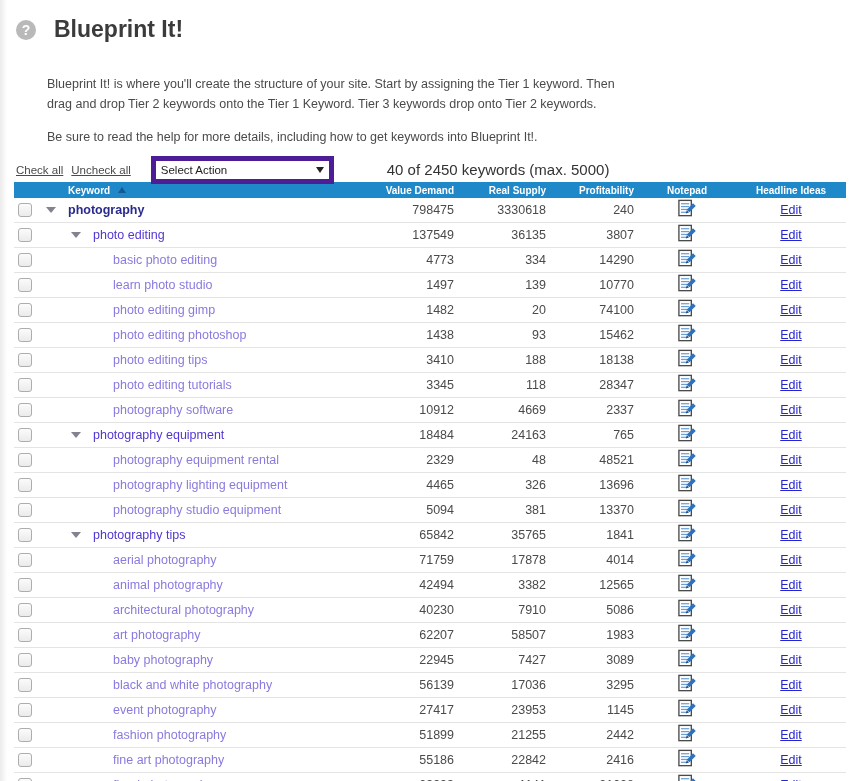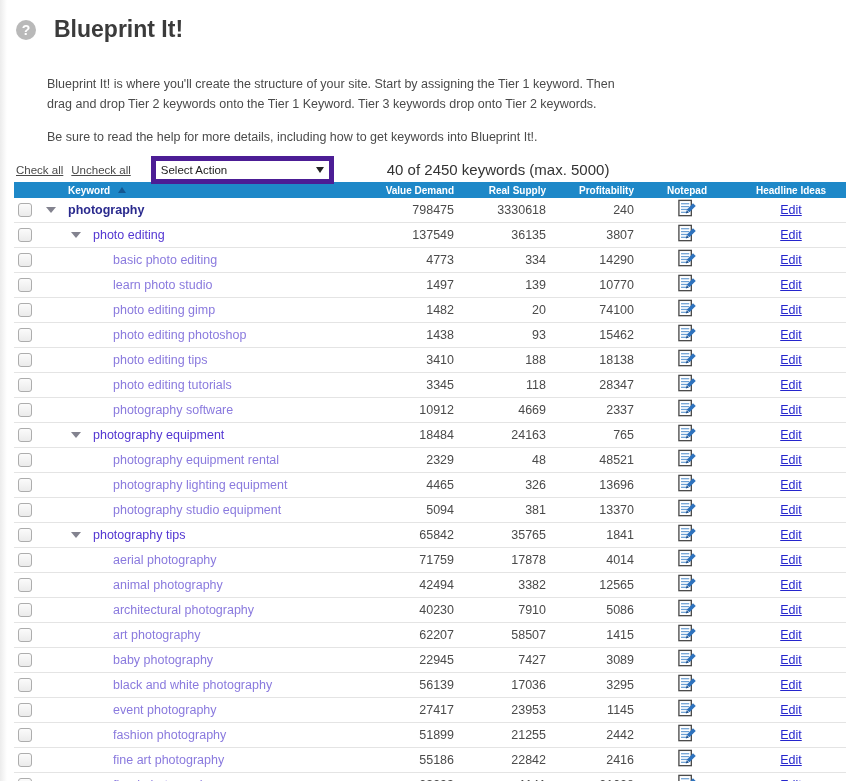--- a/index.html
+++ b/index.html
@@ -562,21 +562,21 @@
       <tr class="kw-row tier3">
     <td><span class="checkbox"></span></td>
     <td>
       <div class="kw-wrap">
 
         <a class="kw-link">art photography</a>
       </div>
     </td>
     <td class="col-num cell-vd">62207</td>
     <td class="col-num cell-rs">58507</td>
-    <td class="col-num cell-prof">1415</td>
+    <td class="col-num cell-prof">1983</td>
     <td class="col-center">
       <span class="notepad">
         <svg width="21" height="21" viewBox="0 0 22 22">
           <rect x="2" y="2.5" width="13" height="16" fill="#ffffff" stroke="#4a4a4a" stroke-width="1.4"></rect>
           <line x1="4.2" y1="6" x2="12.8" y2="6" stroke="#6b9fd4" stroke-width="1.3"></line>
           <line x1="4.2" y1="9" x2="12.8" y2="9" stroke="#6b9fd4" stroke-width="1.3"></line>
           <line x1="4.2" y1="12" x2="12.8" y2="12" stroke="#6b9fd4" stroke-width="1.3"></line>
           <line x1="4.2" y1="15" x2="10" y2="15" stroke="#6b9fd4" stroke-width="1.3"></line>
           <line x1="11.6" y1="13.6" x2="18.2" y2="7" stroke="#2e72bd" stroke-width="4" stroke-linecap="butt"></line>
           <polygon points="9.2,16.2 12.6,15.2 10.2,12.8" fill="#1c4f8a"></polygon>

